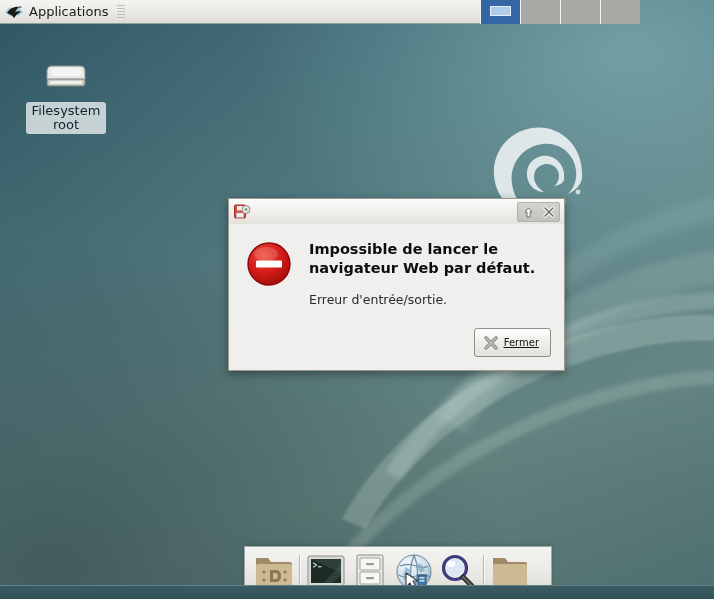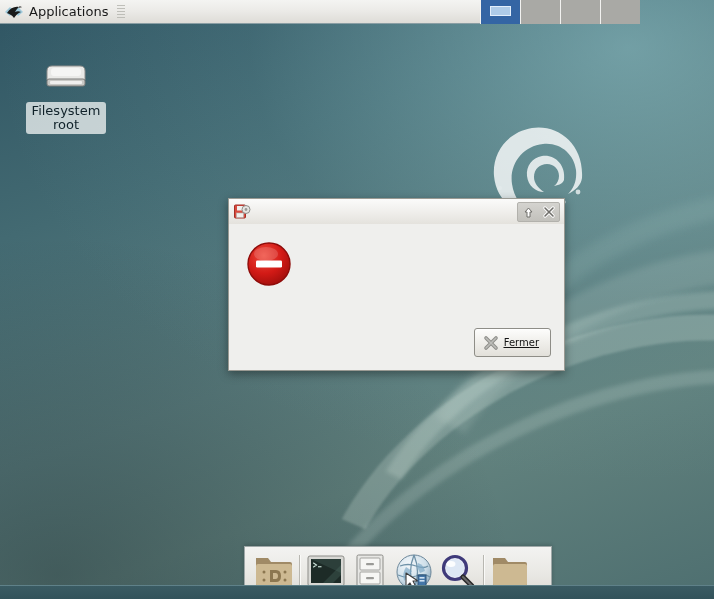--- a/index.html
+++ b/index.html
@@ -348,20 +348,24 @@
             <radialGradient id="errg" cx="38%" cy="30%" r="78%">
               <stop offset="0%" stop-color="#ef4a3c"></stop>
               <stop offset="55%" stop-color="#d21a16"></stop>
               <stop offset="100%" stop-color="#9c0d0b"></stop>
             </radialGradient>
           </defs>
           <circle cx="24" cy="24" r="21" fill="url(#errg)" stroke="#8e0b09" stroke-width="1.4"></circle>
           <ellipse cx="21" cy="14" rx="12" ry="7" fill="#ffffff" opacity="0.16"></ellipse>
           <rect x="11" y="20.6" width="26" height="6.8" rx="1.2" fill="#ffffff"></rect>
         </svg>
+        <div id="dialog-texts">
+          <div id="dialog-primary-text">Impossible de lancer le navigateur Web par défaut.</div>
+          <div id="dialog-secondary-text">Erreur d'entrée/sortie.</div>
+        </div>
       </div>
 
       <div id="dialog-buttonbox">
         <div id="close-button">
           <svg width="16" height="16" viewBox="0 0 16 16">
             <path d="M3 3 L13 13 M13 3 L3 13" stroke="#8d8d89" stroke-width="3.6" stroke-linecap="round"></path>
             <path d="M3 3 L13 13 M13 3 L3 13" stroke="#bdbdb9" stroke-width="1.6" stroke-linecap="round"></path>
           </svg>
           <span><span class="mnemonic">F</span><span>ermer</span></span>
         </div>

